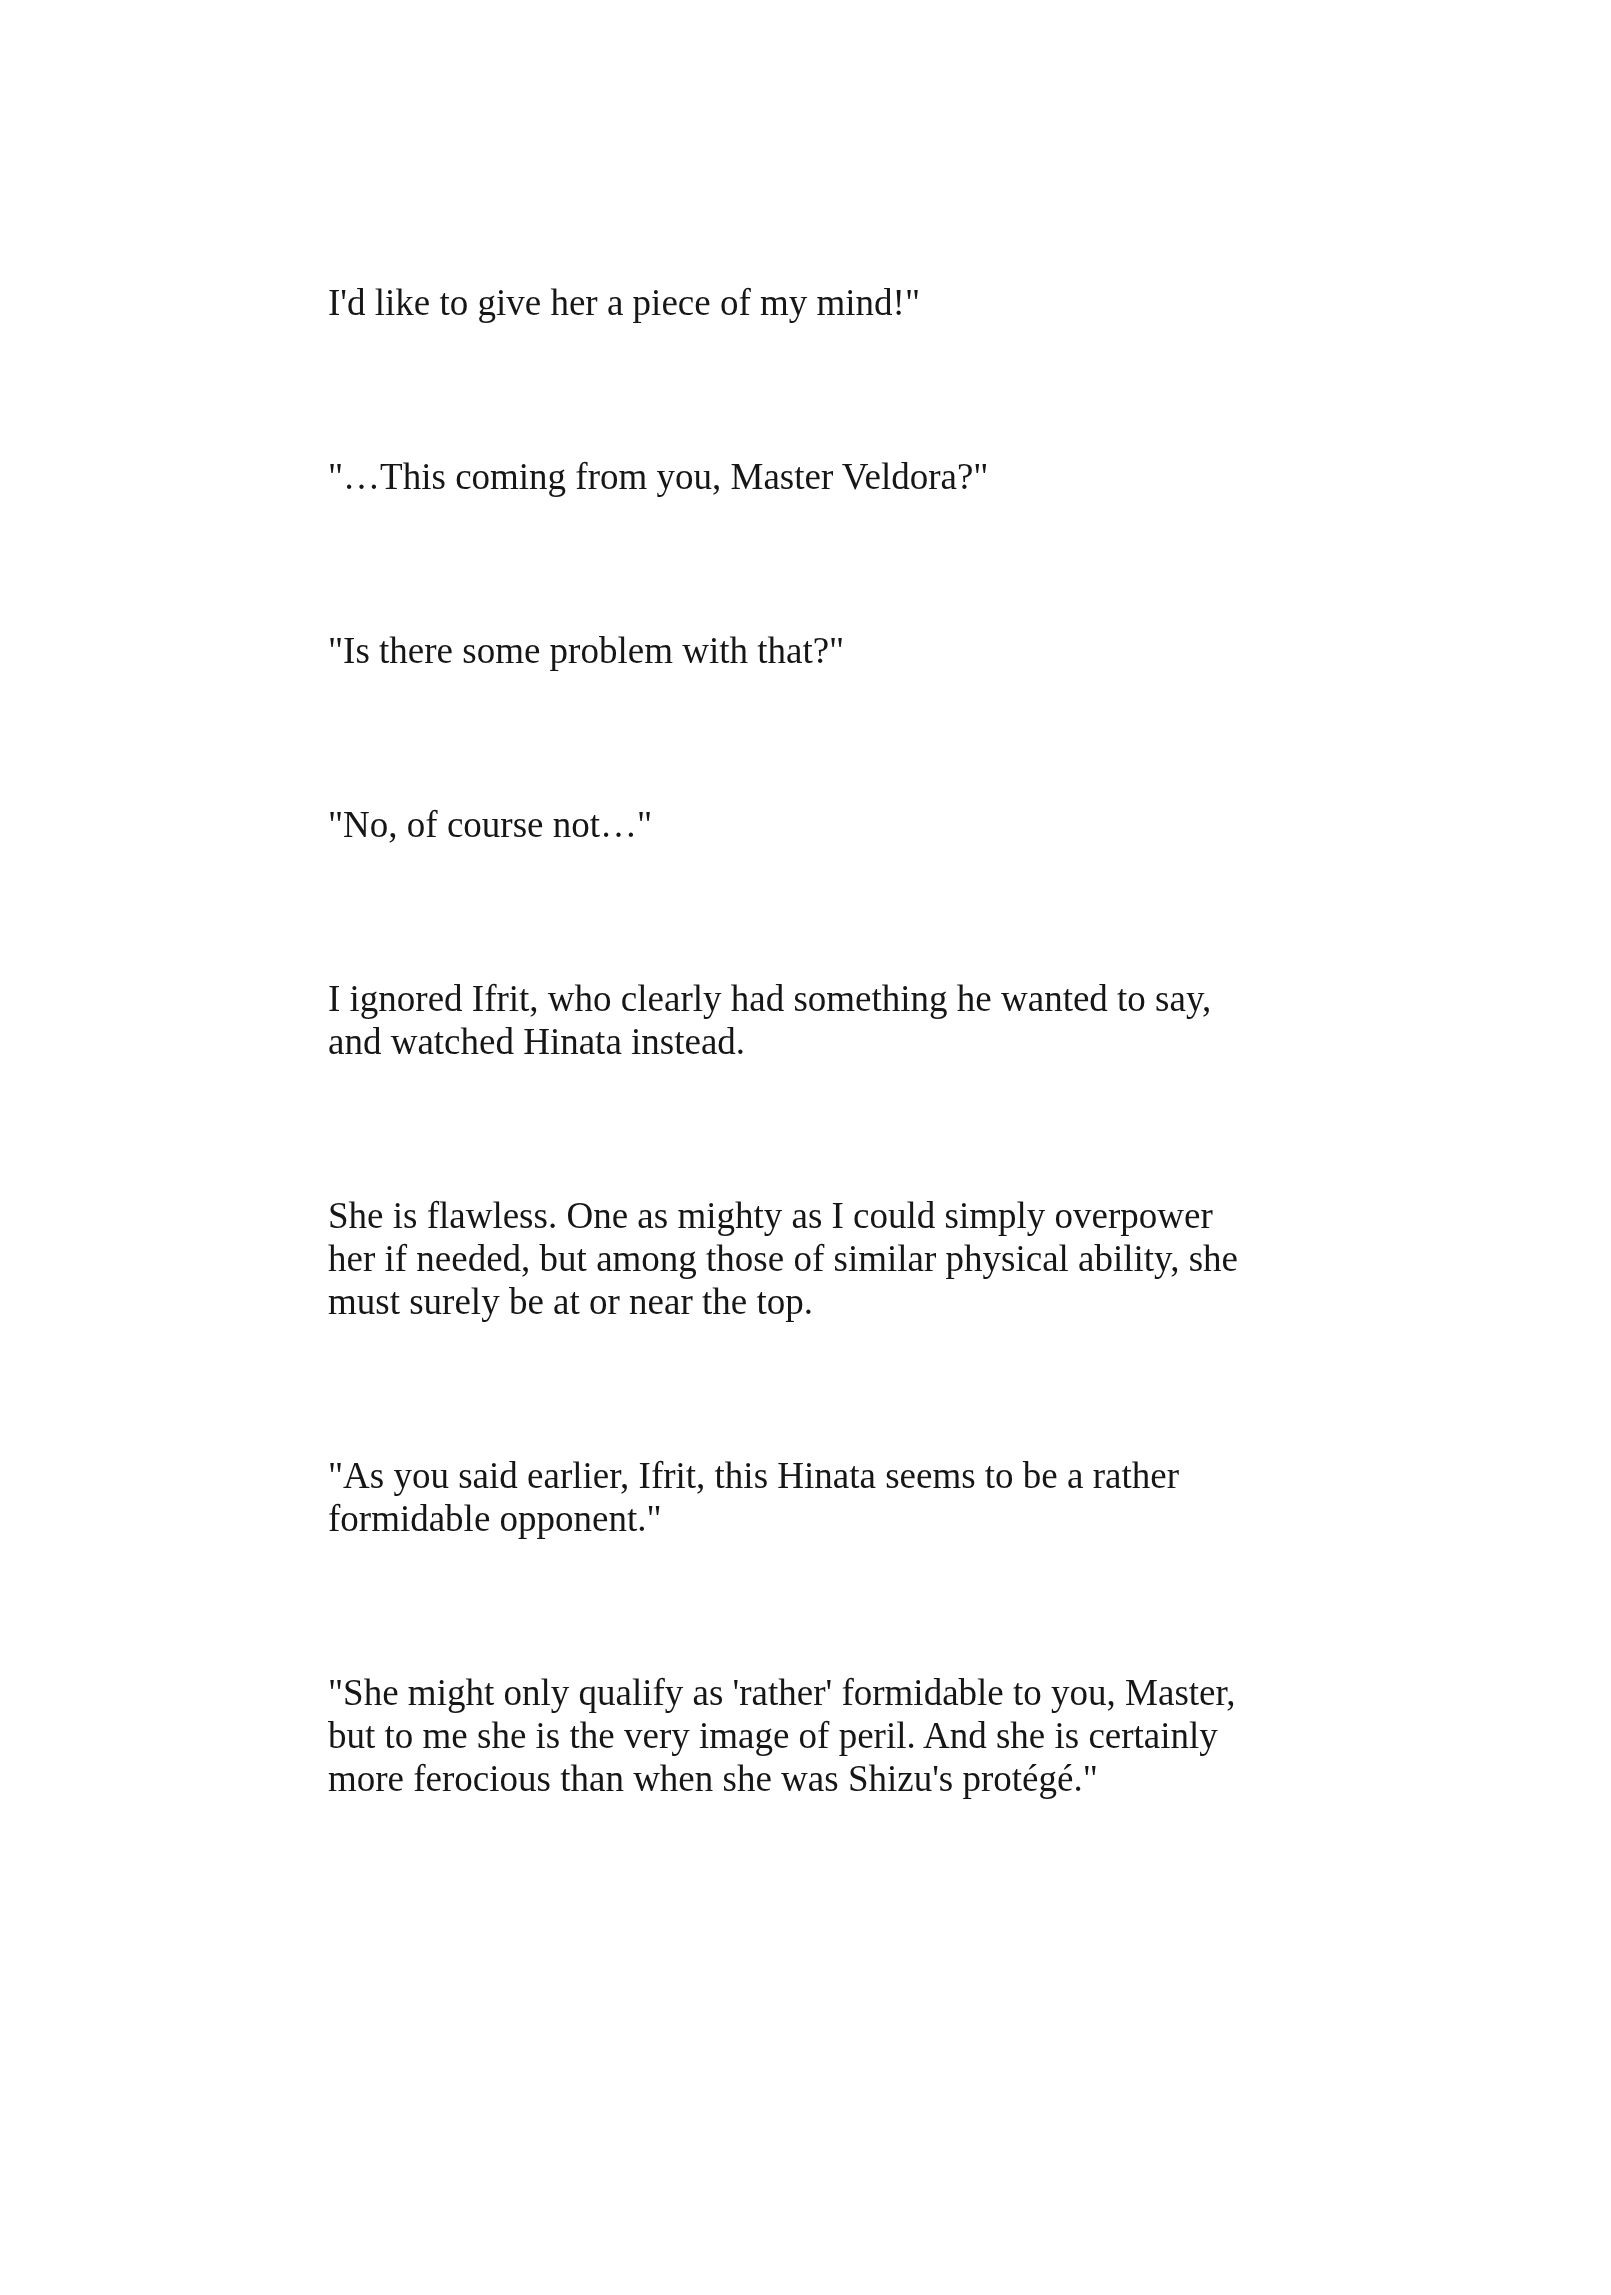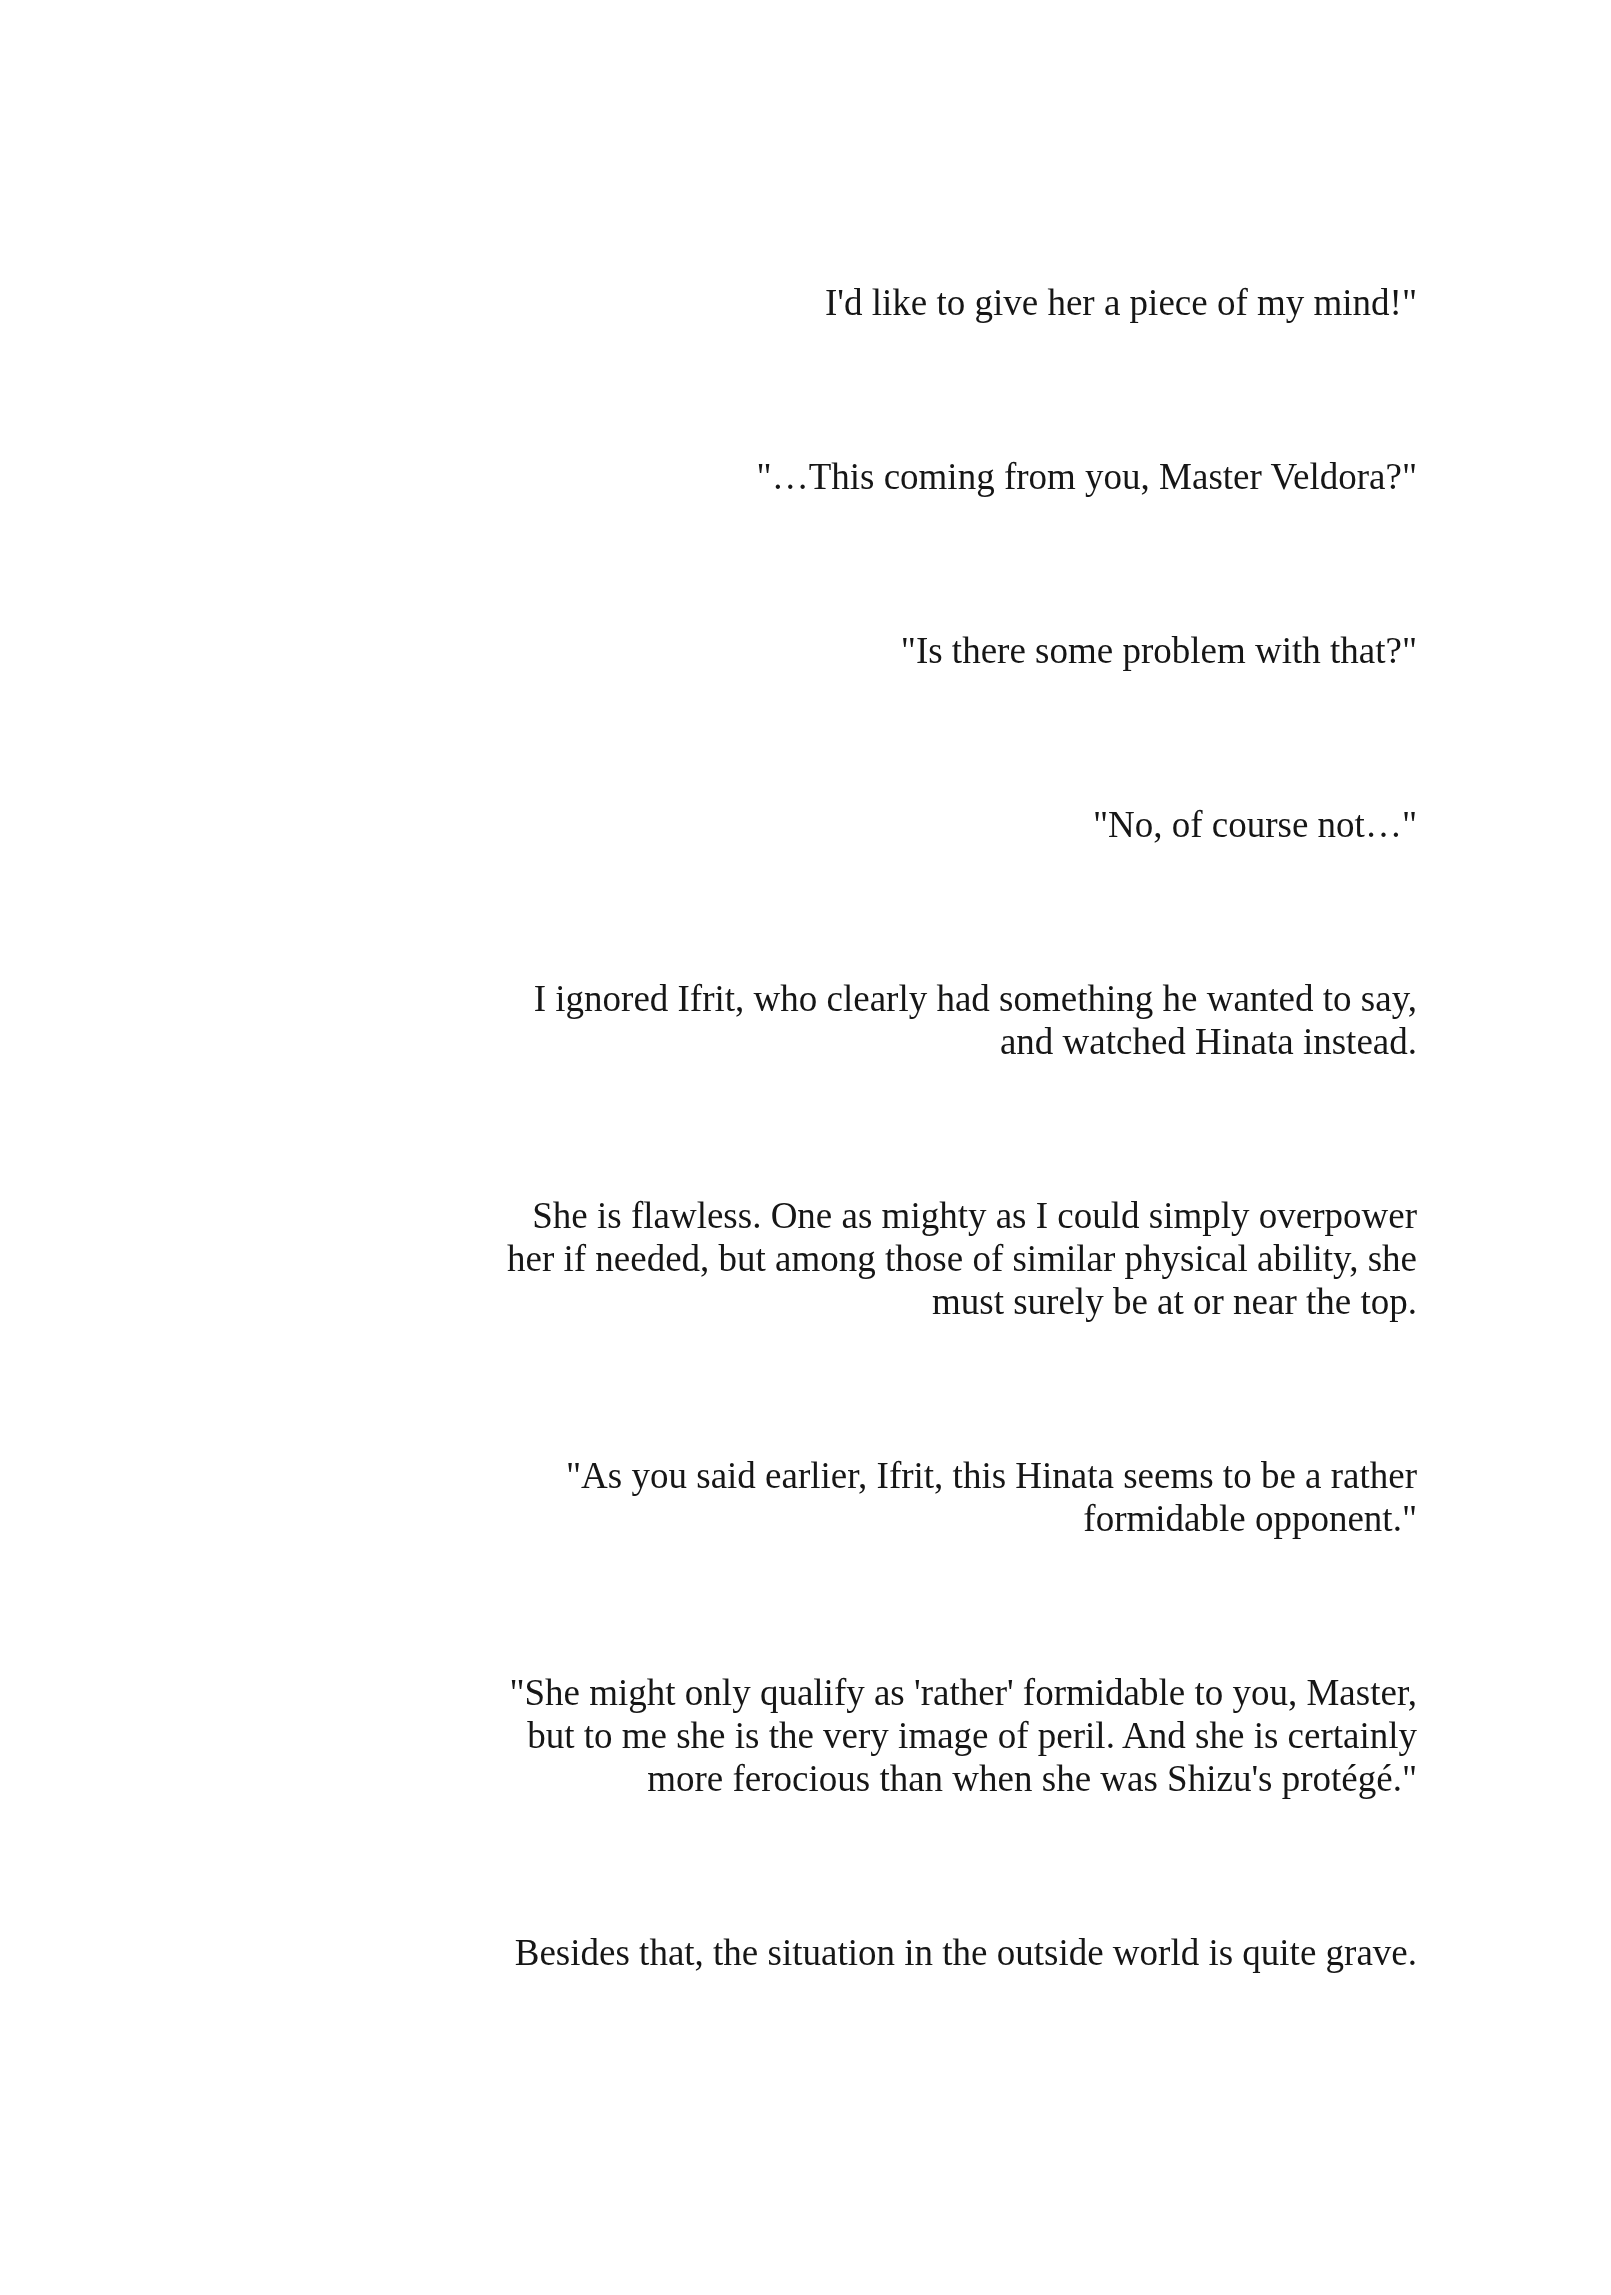--- a/index.html
+++ b/index.html
@@ -26,21 +26,20 @@
     width: 1089px;
     color: #161616;
     font-size: 37px;
     line-height: 43px;
     white-space: pre; 
     text-rendering: optimizeLegibility;
   }
   .para {
     margin: 0 0 45px 0;
     padding: 0;
-    text-align: right;
   }
   .para:last-child {
     margin-bottom: 0;
   }
 </style>
 </head>
 <body style="background: rgb(255, 255, 255);">
 
 <div class="page">
   <main class="text-column" style="color: rgb(22, 22, 22);">
@@ -51,20 +50,19 @@
     <p class="para">I ignored Ifrit, who clearly had something he wanted to say,
 and watched Hinata instead.</p>
     <p class="para">She is flawless. One as mighty as I could simply overpower
 her if needed, but among those of similar physical ability, she
 must surely be at or near the top.</p>
     <p class="para">"As you said earlier, Ifrit, this Hinata seems to be a rather
 formidable opponent."</p>
     <p class="para">"She might only qualify as 'rather' formidable to you, Master,
 but to me she is the very image of peril. And she is certainly
 more ferocious than when she was Shizu's protégé."</p>
-    <p class="para">Besides that, the situation in the outside world is quite grave.</p>
     
     
     
     
   </main>
 </div>
 
 
 </body></html>

